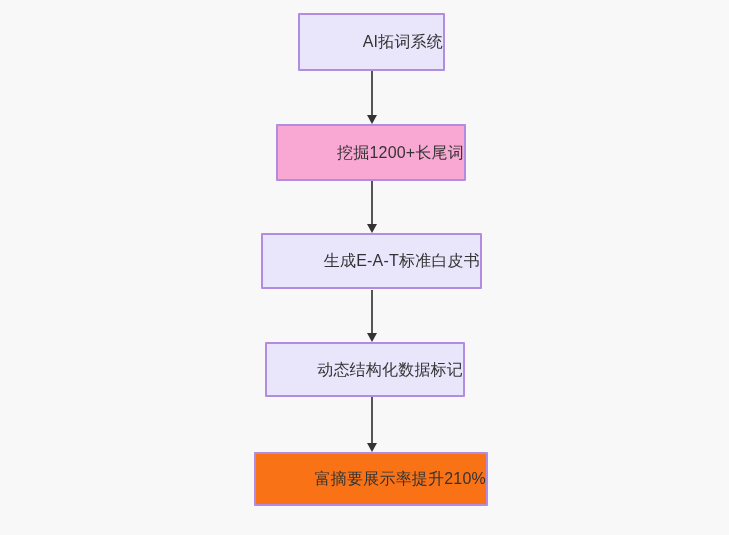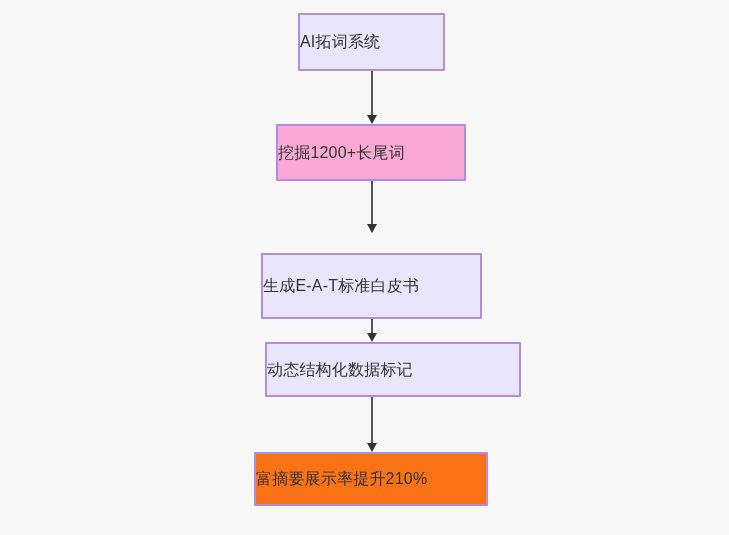--- a/index.html
+++ b/index.html
@@ -20,21 +20,21 @@
     height: 535px;
   }
   .node {
     position: absolute;
     box-sizing: border-box;
     background: #e9e6fb;
     border: 2px solid #4c1d95;
     border-radius: 1px;
     display: flex;
     align-items: center;
-    justify-content: flex-start;
+    justify-content: flex-end;
     color: #333333;
     font-size: 16px;
     line-height: 1.2;
     letter-spacing: 0.2px;
     white-space: nowrap;
     user-select: none;
   }
   .node-label {
     display: block;
     text-align: center;
@@ -82,23 +82,23 @@
     <div class="edge-line" style="height: 46px;"></div>
     <div class="edge-head" style="top: 46px; border-top-color: rgb(51, 51, 51);"></div>
   </div>
 
   <div class="node" style="left: 298px; top: 13px; width: 147px; height: 58px; background: rgb(233, 230, 251); border-color: rgb(176, 141, 224); color: rgb(51, 51, 51);">
     <span class="node-label">AI拓词系统</span>
   </div>
   <div class="node" style="left: 276px; top: 124px; width: 190px; height: 57px; background: #f9a8d4; border-color: rgb(176, 141, 224); color: rgb(51, 51, 51);">
     <span class="node-label">挖掘1200+长尾词</span>
   </div>
-  <div class="node" style="left: 261px; top: 233px; width: 221px; height: 66px; background: rgb(233, 230, 251); border-color: rgb(176, 141, 224); color: rgb(51, 51, 51); margin-top: 20px;">
+  <div class="node" style="left: 261px; top: 233px; width: 221px; height: 56px; background: rgb(233, 230, 251); border-color: rgb(176, 141, 224); color: rgb(51, 51, 51);">
     <span class="node-label">生成E-A-T标准白皮书</span>
   </div>
-  <div class="node" style="left: 265px; top: 342px; width: 256px; height: 55px; background: rgb(233, 230, 251); border-color: rgb(176, 141, 224); color: rgb(51, 51, 51);">
+  <div class="node" style="left: 265px; top: 342px; width: 200px; height: 55px; background: rgb(233, 230, 251); border-color: rgb(176, 141, 224); color: rgb(51, 51, 51);">
     <span class="node-label">动态结构化数据标记</span>
   </div>
   <div class="node" style="left: 254px; top: 452px; width: 234px; height: 54px; background: #f97316; border-color: rgb(176, 141, 224); color: rgb(51, 51, 51);">
     <span class="node-label">富摘要展示率提升210%</span>
   </div>
 
 </div>
 
 </body></html>

